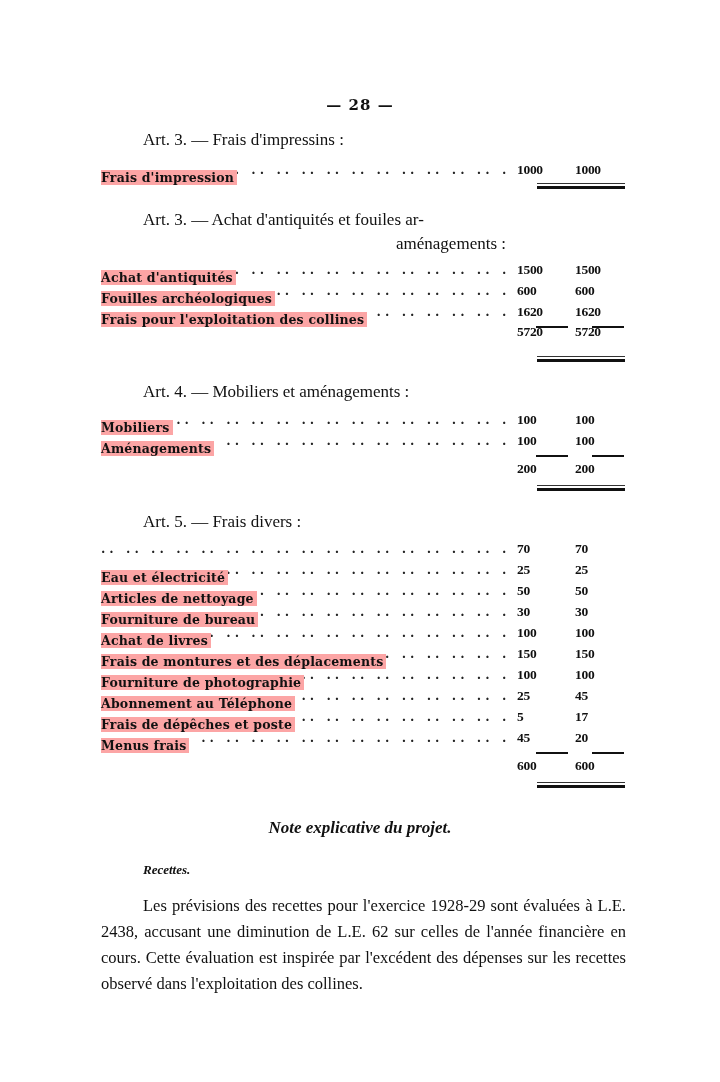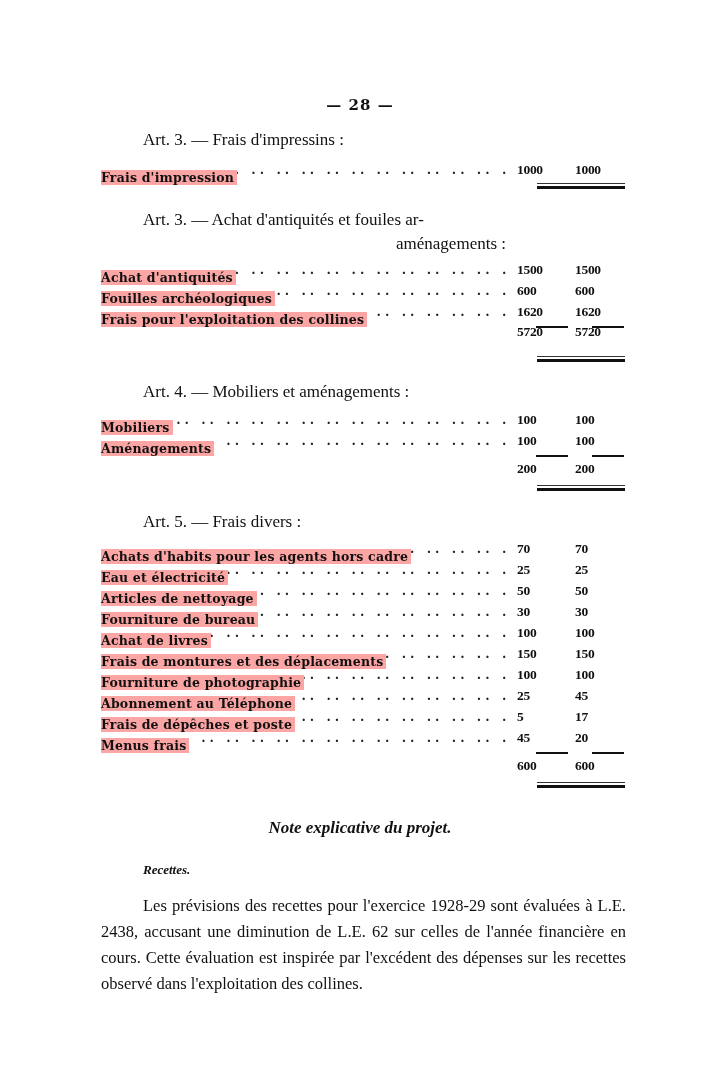--- a/index.html
+++ b/index.html
@@ -133,21 +133,20 @@
   <div class="single-rule" style="left:592px; top:455px; width:32px;"></div>
   <div class="row" style="top:461px;">
     <span class="v1">200</span>
     <span class="v2">200</span>
   </div>
   <div class="double-rule" style="left:537px; top:485px; width:88px;"></div>
 
   <div class="art-heading" style="top:512px;">Art. 5. — Frais divers :</div>
   <div class="row" style="top:541px;">
     <span class="leader">.. .. .. .. .. .. .. .. .. .. .. .. .. .. .. .. .. .. .. .. .. .. .. .. .. .. .. .. ..</span>
-    <span class="label">Achats d'habits pour les agents hors cadre</span>
     <span class="v1">70</span>
     <span class="v2">70</span>
   </div>
   <div class="row" style="top:562px;">
     <span class="leader">.. .. .. .. .. .. .. .. .. .. .. .. .. .. .. .. .. .. .. .. .. .. .. .. .. .. .. .. ..</span>
     <span class="label">Eau et électricité</span>
     <span class="v1">25</span>
     <span class="v2">25</span>
   </div>
   <div class="row" style="top:583px;">

